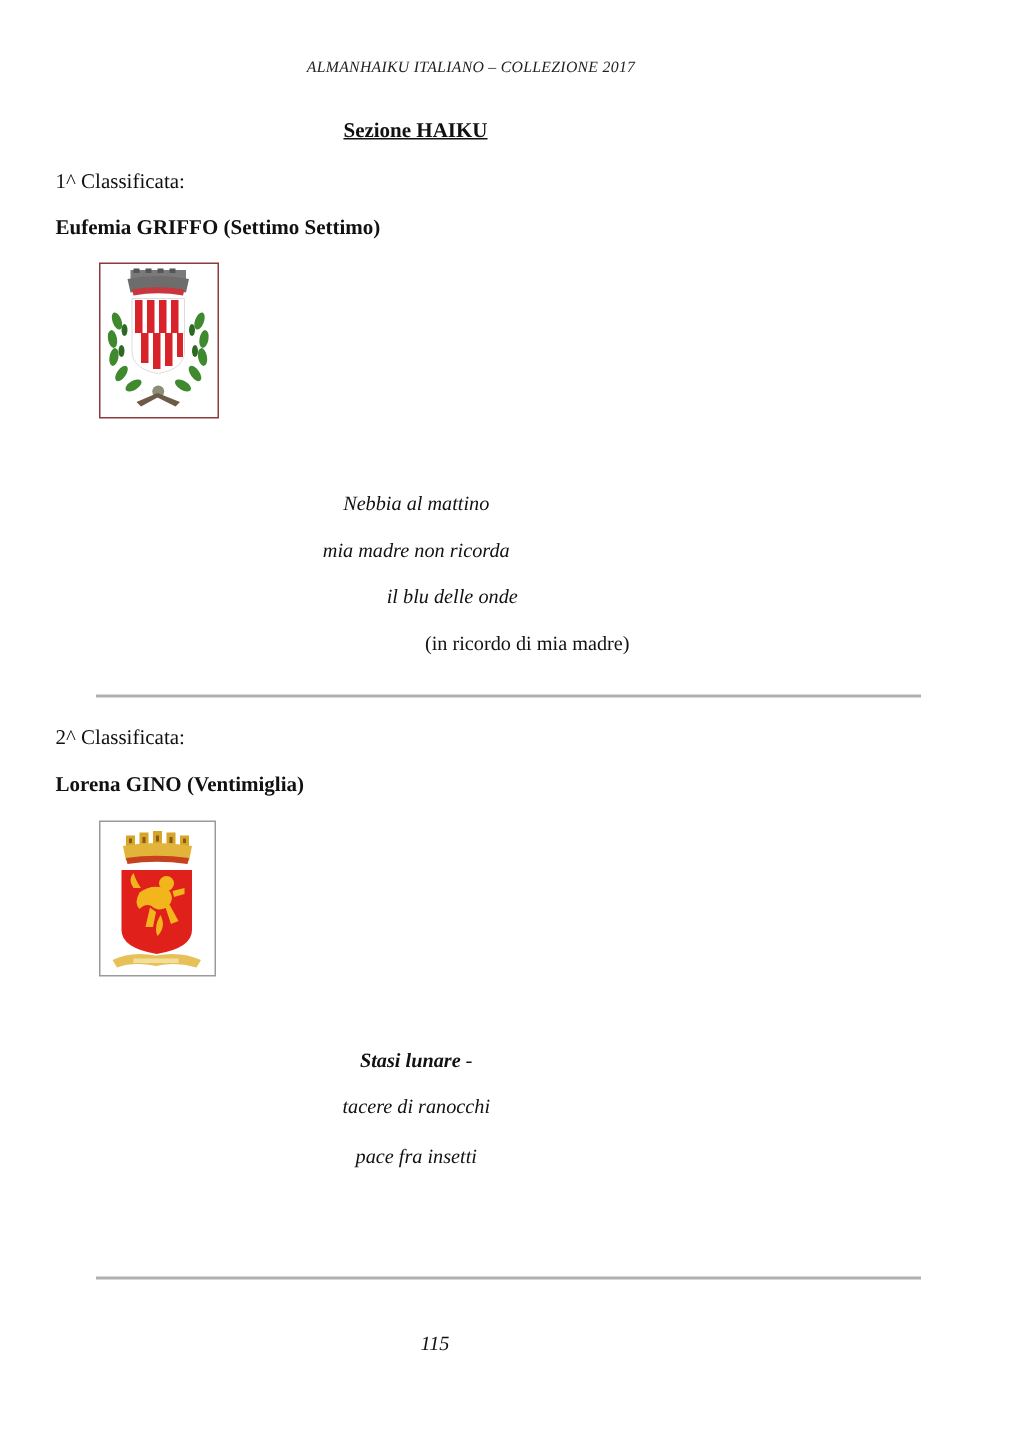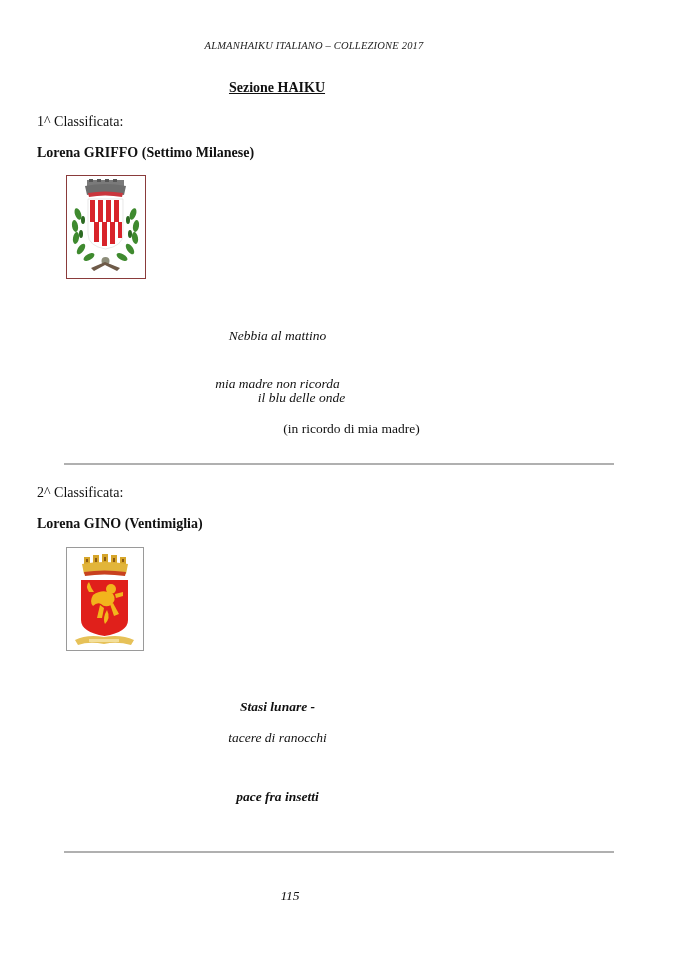--- a/index.html
+++ b/index.html
@@ -39,21 +39,21 @@
     svg { display: block; }
   </style>
 </head>
 <body>
 
 <div class="abs header">ALMANHAIKU ITALIANO – COLLEZIONE 2017</div>
 
 <div class="abs section-title">Sezione HAIKU</div>
 
 <div class="abs rank" style="top:114px;">1^ Classificata:</div>
-<div class="abs author" style="top:145px;">Lorena GRIFFO (Settimo Milanese)</div>
+<div class="abs author" style="top:145px;">Eufemia GRIFFO (Settimo Settimo)</div>
 
 <div class="abs emblem emblem1">
   <svg width="77" height="101" viewBox="0 0 77 101">
 
     <rect x="20" y="4" width="37" height="6" fill="#7a7a7a"></rect>
     <rect x="22" y="3" width="4" height="3" fill="#555"></rect>
     <rect x="30" y="3" width="4" height="3" fill="#555"></rect>
     <rect x="38" y="3" width="4" height="3" fill="#555"></rect>
     <rect x="46" y="3" width="4" height="3" fill="#555"></rect>
     <path d="M18 10 Q38 6 59 10 L57 19 Q38 15 20 19 Z" fill="#6d6d6d"></path>
@@ -86,21 +86,21 @@
       <ellipse cx="14" cy="58" rx="2" ry="4"></ellipse>
       <ellipse cx="61" cy="44" rx="2" ry="4"></ellipse>
       <ellipse cx="63" cy="58" rx="2" ry="4"></ellipse>
     </g>
     <circle cx="38.5" cy="85" r="4" fill="#8d8d7a"></circle>
     <path d="M24 92 L38 86 L53 92 L50 95 L38 89 L27 95 Z" fill="#6e5a48"></path>
   </svg>
 </div>
 
 <div class="abs poem" style="top:328px;">Nebbia al mattino</div>
-<div class="abs poem" style="top:376px;font-style:italic;">mia madre non ricorda</div>
+<div class="abs poem" style="top:359px;font-style:italic;">mia madre non ricorda</div>
 <div class="abs poem" style="top:390px;padding-left:24px;">il blu delle onde</div>
 <div class="abs note" style="top:421px;margin-left:12px;">(in ricordo di mia madre)</div>
 
 <div class="abs divider" style="top:463px;"></div>
 
 <div class="abs rank" style="top:485px;">2^ Classificata:</div>
 <div class="abs author" style="top:516px;">Lorena GINO (Ventimiglia)</div>
 
 <div class="abs emblem emblem2">
   <svg width="75" height="101" viewBox="0 0 75 101">
@@ -134,17 +134,17 @@
       <path d="M40 62 Q44 70 38 76 Q36 72 38 66 Z"></path>
     </g>
 
     <path d="M8 92 Q20 86 37 89 Q54 86 67 92 L64 97 Q50 93 37 96 Q22 93 11 97 Z" fill="#e6c158"></path>
     <path d="M22 91 L52 91 L52 94 L22 94 Z" fill="#f3df9a"></path>
   </svg>
 </div>
 
 <div class="abs poem" style="top:699px;font-weight:bold;">Stasi lunare -</div>
 <div class="abs poem" style="top:730px;">tacere di ranocchi</div>
-<div class="abs poem" style="top:789px;font-weight:bold;">pace fra insetti</div>
+<div class="abs poem" style="top:763px;">pace fra insetti</div>
 
 <div class="abs divider" style="top:851px;"></div>
 
 <div class="abs page-number">115</div>
 
 </body></html>

